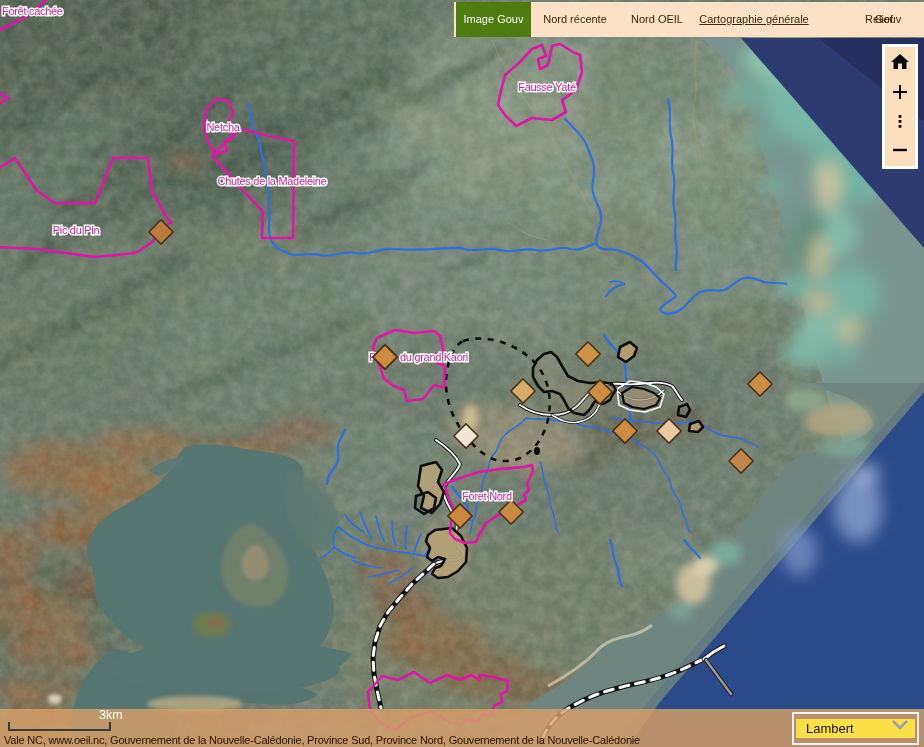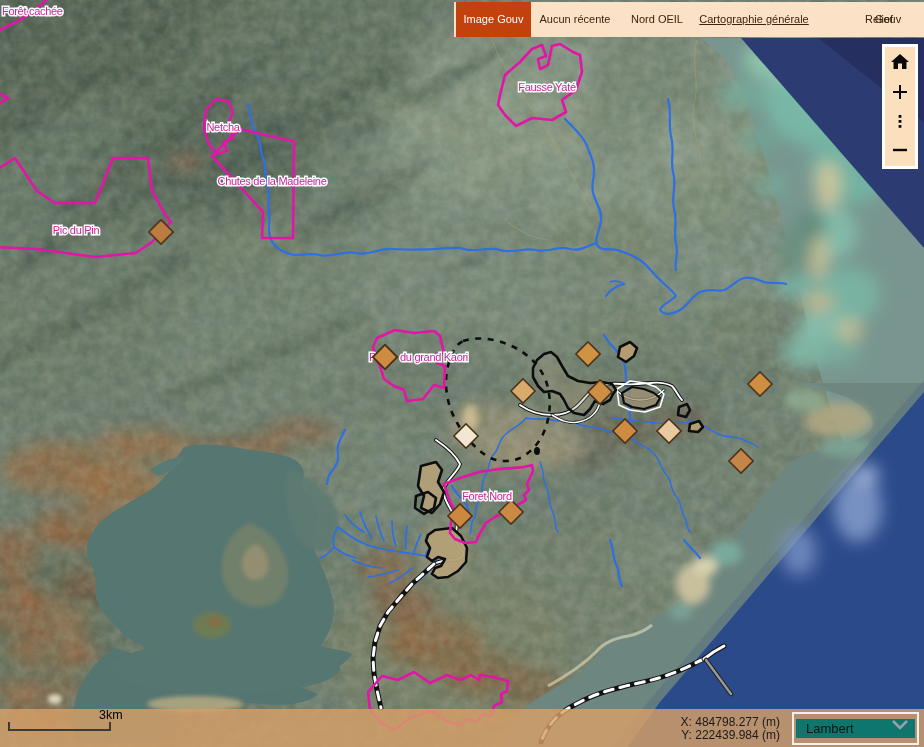--- a/index.html
+++ b/index.html
@@ -2,30 +2,30 @@
 <html><head>
 <meta charset="utf-8">
 <style>
 html,body{margin:0;padding:0;}
 #stage{position:relative;width:924px;height:747px;overflow:hidden;font-family:"Liberation Sans",sans-serif;background:#7b8d83;}
 #map{position:absolute;left:0;top:0;}
 
 #topbar{position:absolute;left:0;top:2px;width:924px;height:35px;}
 #topbar:before{content:"";position:absolute;left:454px;top:0;width:470px;height:35px;background:#fbe2c6;}
 #topbar .tab{position:absolute;top:0;height:35px;line-height:35px;font-size:11px;color:#3a250d;white-space:nowrap;transform:translateX(-50%);text-align:center;}
-#topbar .tab.active{left:456px;background:#c2410c;color:#fff;transform:none;}
+#topbar .tab.active{left:456px;background:#4d7c0f;color:#fff;transform:none;}
 
 #tools{position:absolute;left:882px;top:44px;width:36px;height:125px;background:#fce0bd;border:3px solid #fff;box-sizing:border-box;}
 
 #bottombar{position:absolute;left:0;top:709px;width:924px;height:38px;background:rgba(215,160,104,0.82);}
-#scaletxt{position:absolute;left:99px;top:708px;font-size:12.5px;color:#000000;}
+#scaletxt{position:absolute;left:99px;top:708px;font-size:12.5px;color:#ffffff;}
 #scalebar{position:absolute;left:8px;top:722px;width:99px;height:7px;border-left:2px solid #3a3a3a;border-right:2px solid #3a3a3a;border-bottom:2px solid #3a3a3a;}
 #xy{position:absolute;left:620px;top:716px;width:160px;text-align:right;font-size:12px;color:#1a1a1a;line-height:13px;}
 #lambert{position:absolute;left:792px;top:712px;width:127px;height:33px;border:2px solid #f0f0f0;box-sizing:border-box;}
-#lamfield{position:absolute;left:2px;top:5px;right:2px;height:19px;background:#0f766e;font-size:13px;color:#111;line-height:19px;padding-left:10px;}
+#lamfield{position:absolute;left:2px;top:5px;right:2px;height:19px;background:#fde047;font-size:13px;color:#111;line-height:19px;padding-left:10px;}
 #lamchev{position:absolute;right:8px;top:4px;color:#8a93a6;font-size:14px;}
 #attrib{position:absolute;left:4px;top:734px;font-size:11px;letter-spacing:-0.2px;color:#241303;white-space:nowrap;}
 </style>
 </head>
 <body>
 <div id="stage">
 <svg id="map" width="924" height="747" viewBox="0 0 924 747">
 <defs>
 <filter id="b2" x="-40%" y="-40%" width="180%" height="180%">
           <feGaussianBlur stdDeviation="2"></feGaussianBlur>
@@ -352,39 +352,39 @@
 <text x="76" y="234">Pic du Pin</text>
 <text x="547" y="91">Fausse Yaté</text>
 <text x="369" y="361" text-anchor="start">P</text>
         <text x="400" y="361" text-anchor="start">du grand Kaori</text>
 <text x="487" y="500">Foret Nord</text>
 </g>
 <rect x="-8.6" y="-8.6" width="17.2" height="17.2" fill="#ce8c42" stroke="#4a3318" stroke-width="1.8" transform="translate(385,357) rotate(45)"></rect>
 </svg>
 <div id="topbar">
   <div class="tab active" style="left:456px;width:75px;">Image Gouv</div>
-  <div class="tab" style="left:575px;">Aucun récente</div>
+  <div class="tab" style="left:575px;">Nord récente</div>
   <div class="tab" style="left:657px;">Nord OEIL</div>
   <div class="tab" style="left:754px;text-decoration:underline;">Cartographie générale</div>
   <div class="tab" style="left:879px;">Relief</div>
   <div class="tab" style="left:888px;">Gouv</div>
 </div>
 <div id="tools">
   <svg width="30" height="119" viewBox="0 0 30 119">
     <path d="M15 7 L24 15 L21.5 15 L21.5 22 L17 22 L17 16.5 L13 16.5 L13 22 L8.5 22 L8.5 15 L6 15 Z" fill="#0a0a0a"></path>
     <path d="M15 38 L15 52 M8 45 L22 45" stroke="#0a0a0a" stroke-width="2"></path>
     <rect x="13.6" y="68" width="2.8" height="2.8" fill="#0a0a0a"></rect>
     <rect x="13.6" y="73" width="2.8" height="2.8" fill="#0a0a0a"></rect>
     <rect x="13.6" y="78" width="2.8" height="2.8" fill="#0a0a0a"></rect>
     <path d="M8 103 L22 103" stroke="#0a0a0a" stroke-width="2.4"></path>
   </svg>
 </div>
 <div id="bottombar"></div>
 <div id="scaletxt">3km</div>
 <div id="scalebar"></div>
-<div id="xy">X: 484798.277 (m)<br>Y: 222439.984 (m)</div>
 <div id="lambert">
       <div id="lamfield">Lambert</div>
       <div id="lamchev"><svg width="18" height="12" viewBox="0 0 18 12">
           <path d="M2,2 L9,9 L16,2" fill="none" stroke="#98a0b0" stroke-width="2.6"></path>
         </svg></div>
     </div>
+<div id="attrib">Vale NC, www.oeil.nc, Gouvernement de la Nouvelle-Calédonie, Province Sud, Province Nord, Gouvernement de la Nouvelle-Calédonie</div>
 </div>
 
 </body></html>

